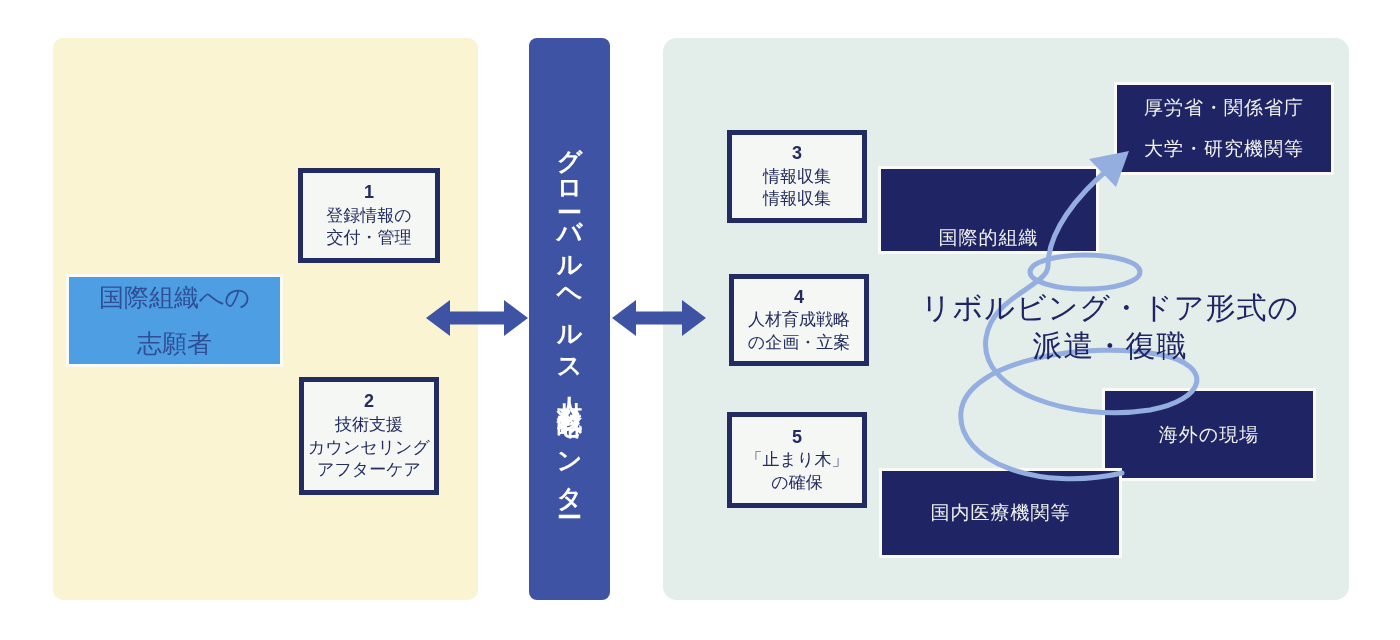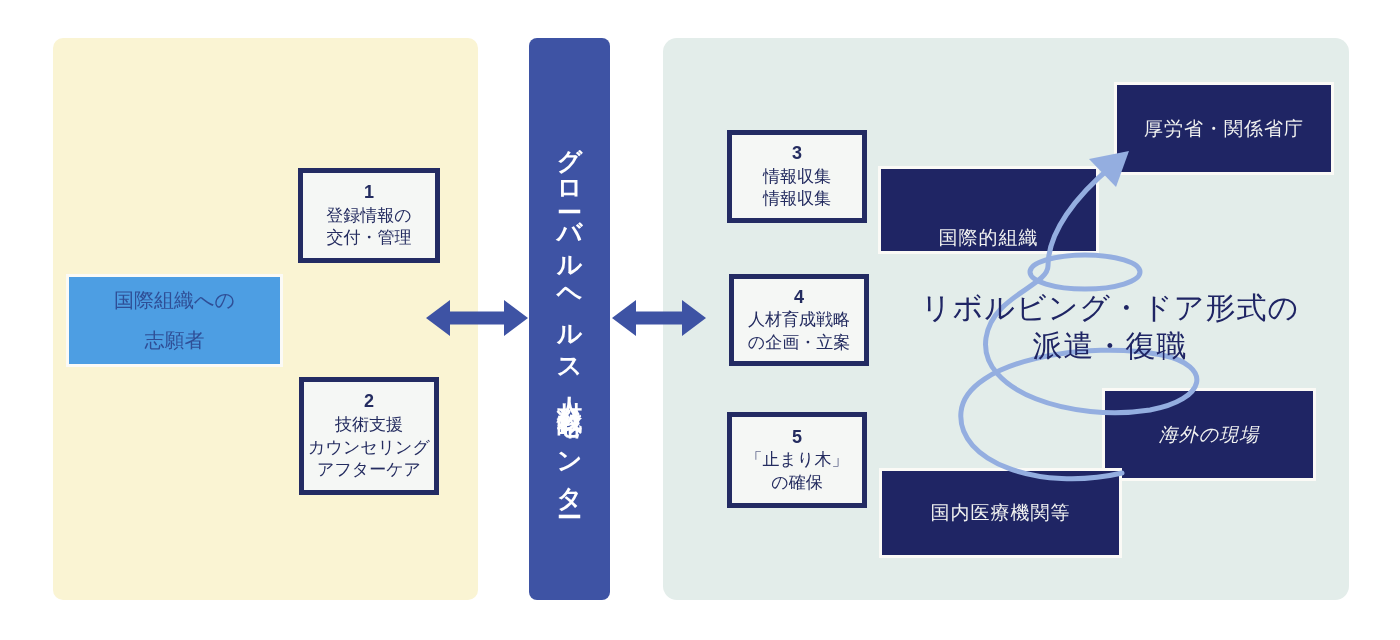--- a/index.html
+++ b/index.html
@@ -30,27 +30,27 @@
   #step2{left:299px;top:377px;width:140px;height:118px;}
   #step3{left:727px;top:130px;width:140px;height:93px;}
   #step4{left:729px;top:274px;width:140px;height:92px;}
   #step5{left:727px;top:412px;width:140px;height:96px;}
 
   .navy-box{position:absolute;background:var(--navy);border:3px solid var(--white-edge);
     color:#F2F3F1;display:flex;flex-direction:column;align-items:center;justify-content:center;
     text-align:center;font-size:19px;letter-spacing:1px;row-gap:15px;z-index:2;}
   #org-international{left:878px;top:166px;width:221px;height:88px;justify-content:flex-end;}
   #org-ministries{left:1114px;top:82px;width:220px;height:93px;}
-  #org-overseas{left:1102px;top:388px;width:214px;height:93px;font-style:italic;}
+  #org-overseas{left:1102px;top:388px;width:214px;height:93px;}
   #org-domestic{left:879px;top:468px;width:243px;height:90px;}
 
   .applicant-box{position:absolute;left:66px;top:274px;width:217px;height:93px;
     background:var(--sky);border:3px solid var(--white-edge);color:var(--sky-text);
     display:flex;flex-direction:column;align-items:center;justify-content:center;
-    row-gap:13px;font-size:20px;z-index:2;}
+    row-gap:13px;font-size:25px;z-index:2;}
 
   .big-title{position:absolute;left:905px;top:289px;width:410px;text-align:center;
     color:var(--navy);font-size:30px;font-weight:normal;line-height:1.26;z-index:4;
     letter-spacing:1px;}
 
   svg.decor{position:absolute;left:0;top:0;z-index:3;pointer-events:none;}
 </style>
 </head>
 <body>
 
@@ -94,20 +94,21 @@
     <span class="num">5</span>
     <span>「止まり木」</span>
     <span>の確保</span>
   </div>
 
   <div class="navy-box" id="org-international">
     <span>国際的組織</span>
   </div>
   <div class="navy-box" id="org-ministries">
     <span>厚労省・関係省庁</span>
+    <span>大学・研究機関等</span>
   </div>
   <div class="navy-box" id="org-overseas">
     <span>海外の現場</span>
   </div>
   <div class="navy-box" id="org-domestic">
     <span>国内医療機関等</span>
   </div>
 
   <div class="big-title">
     <div>リボルビング・ドア形式の</div>

